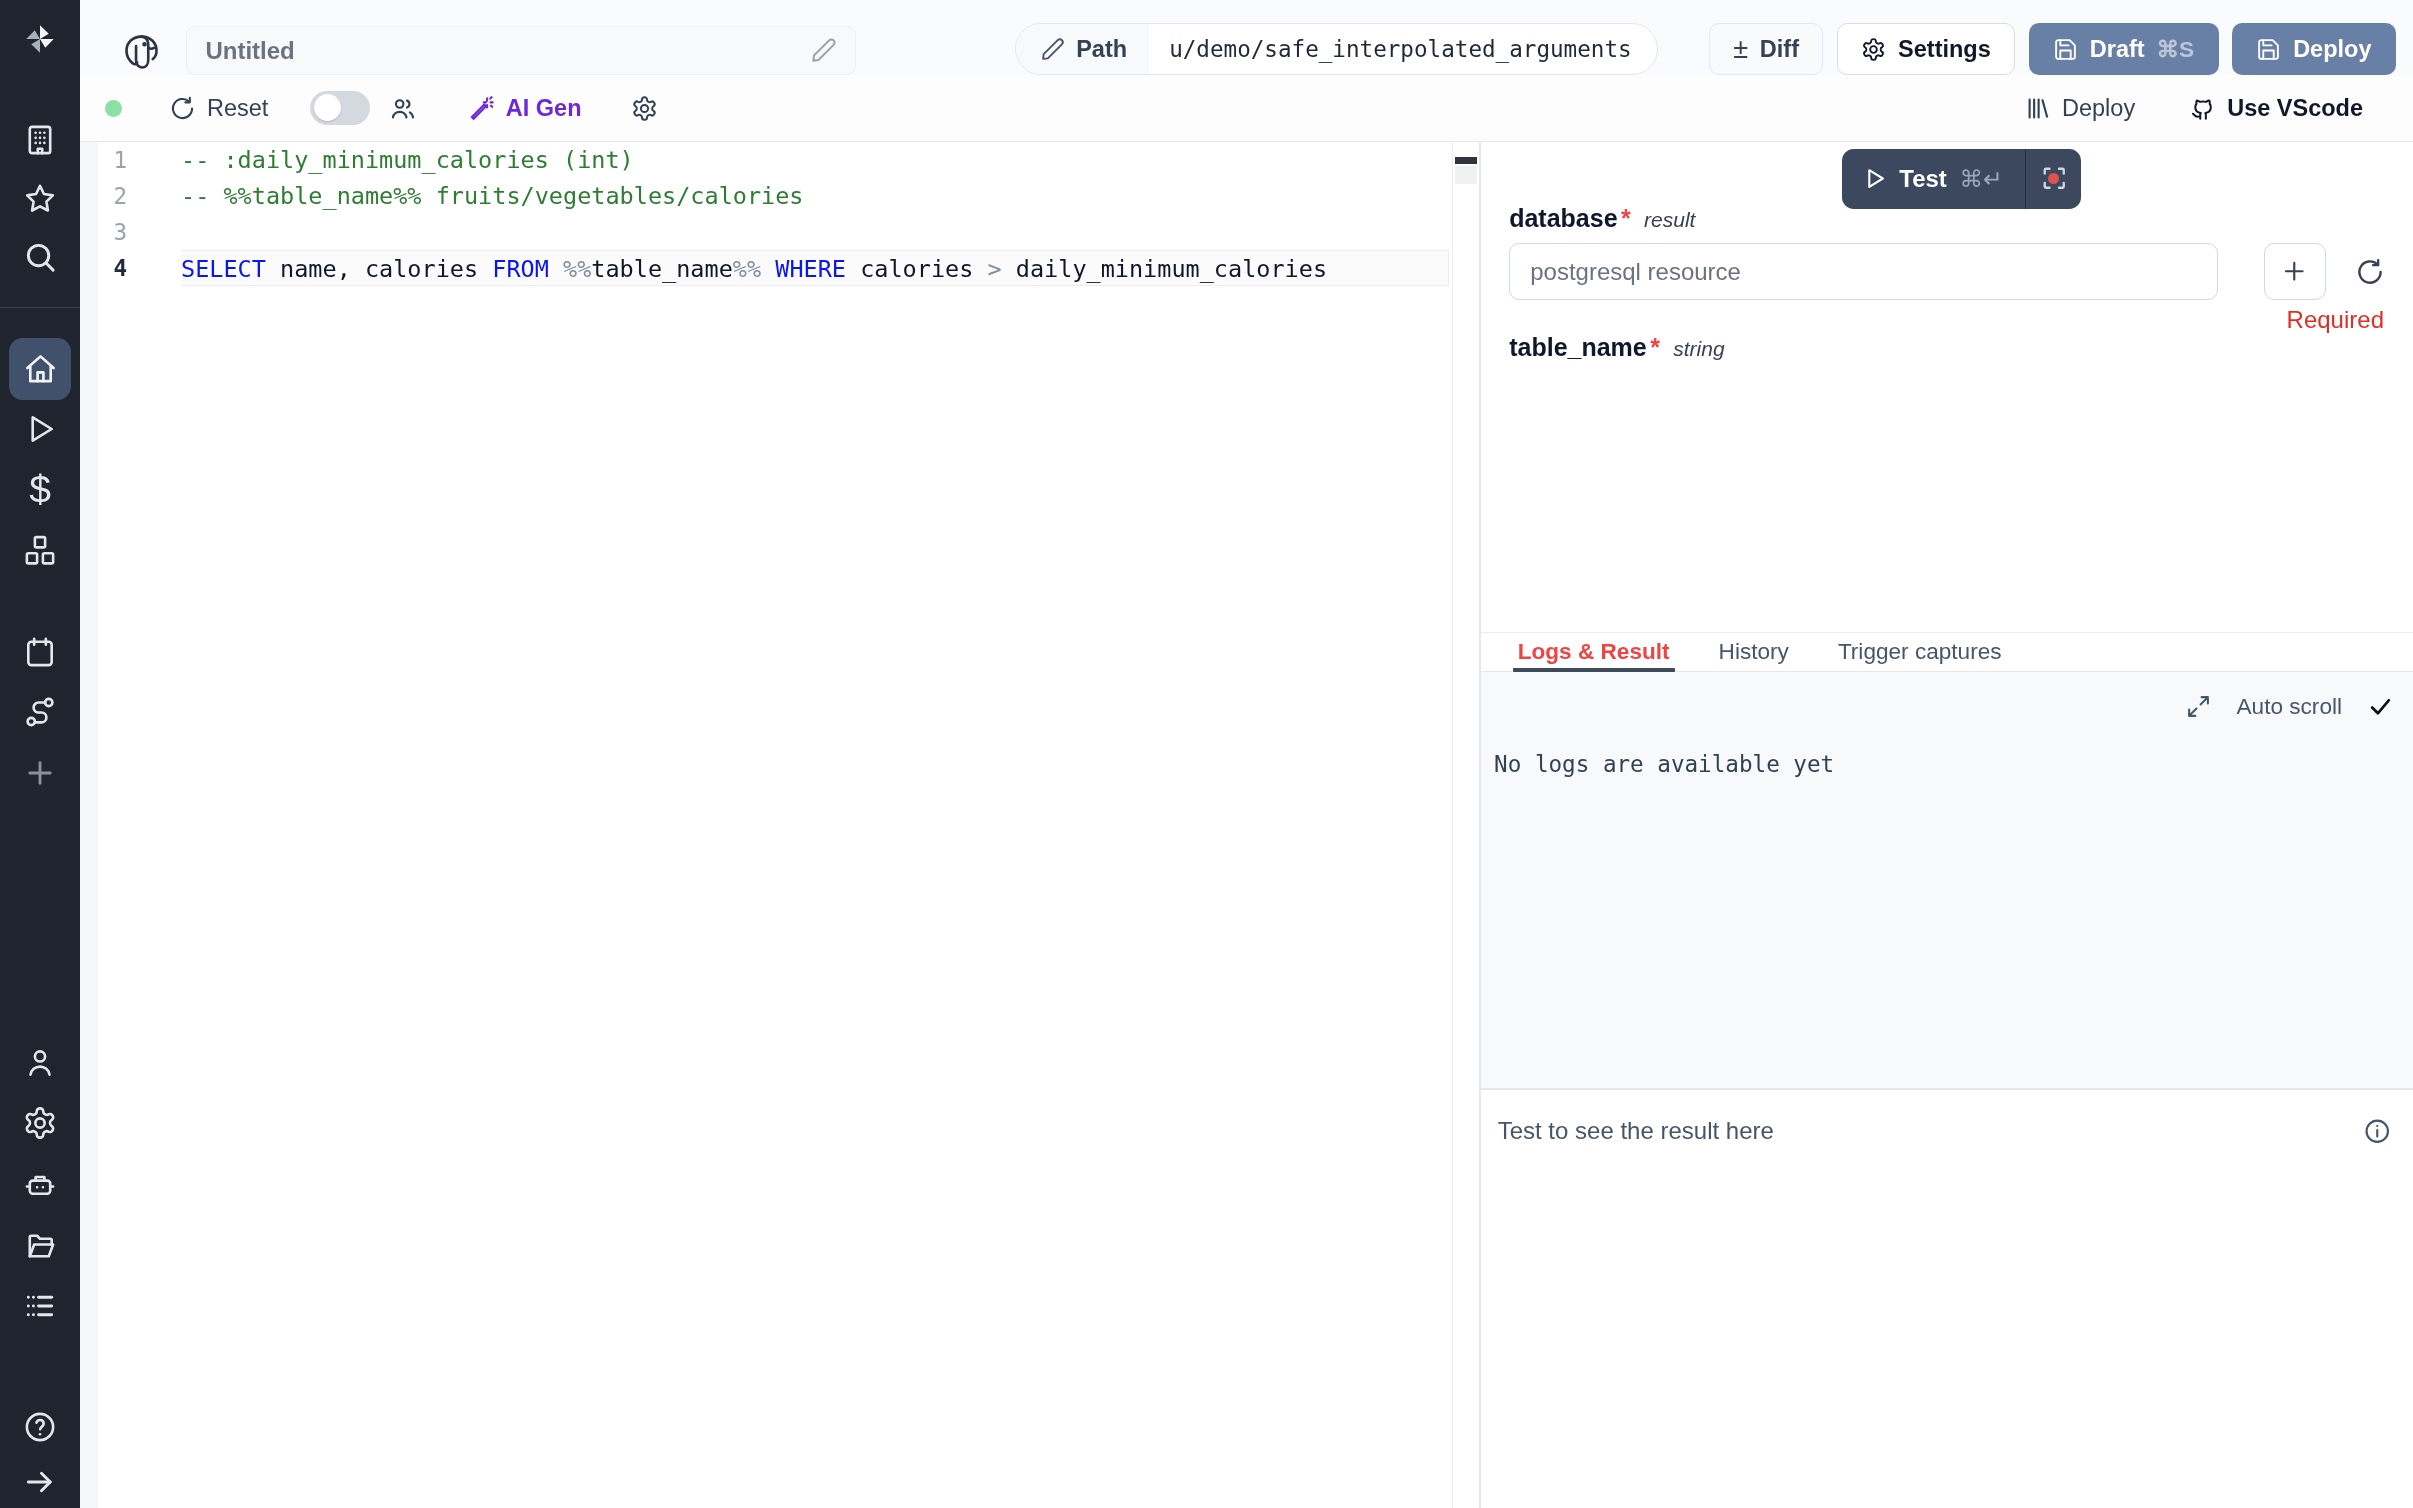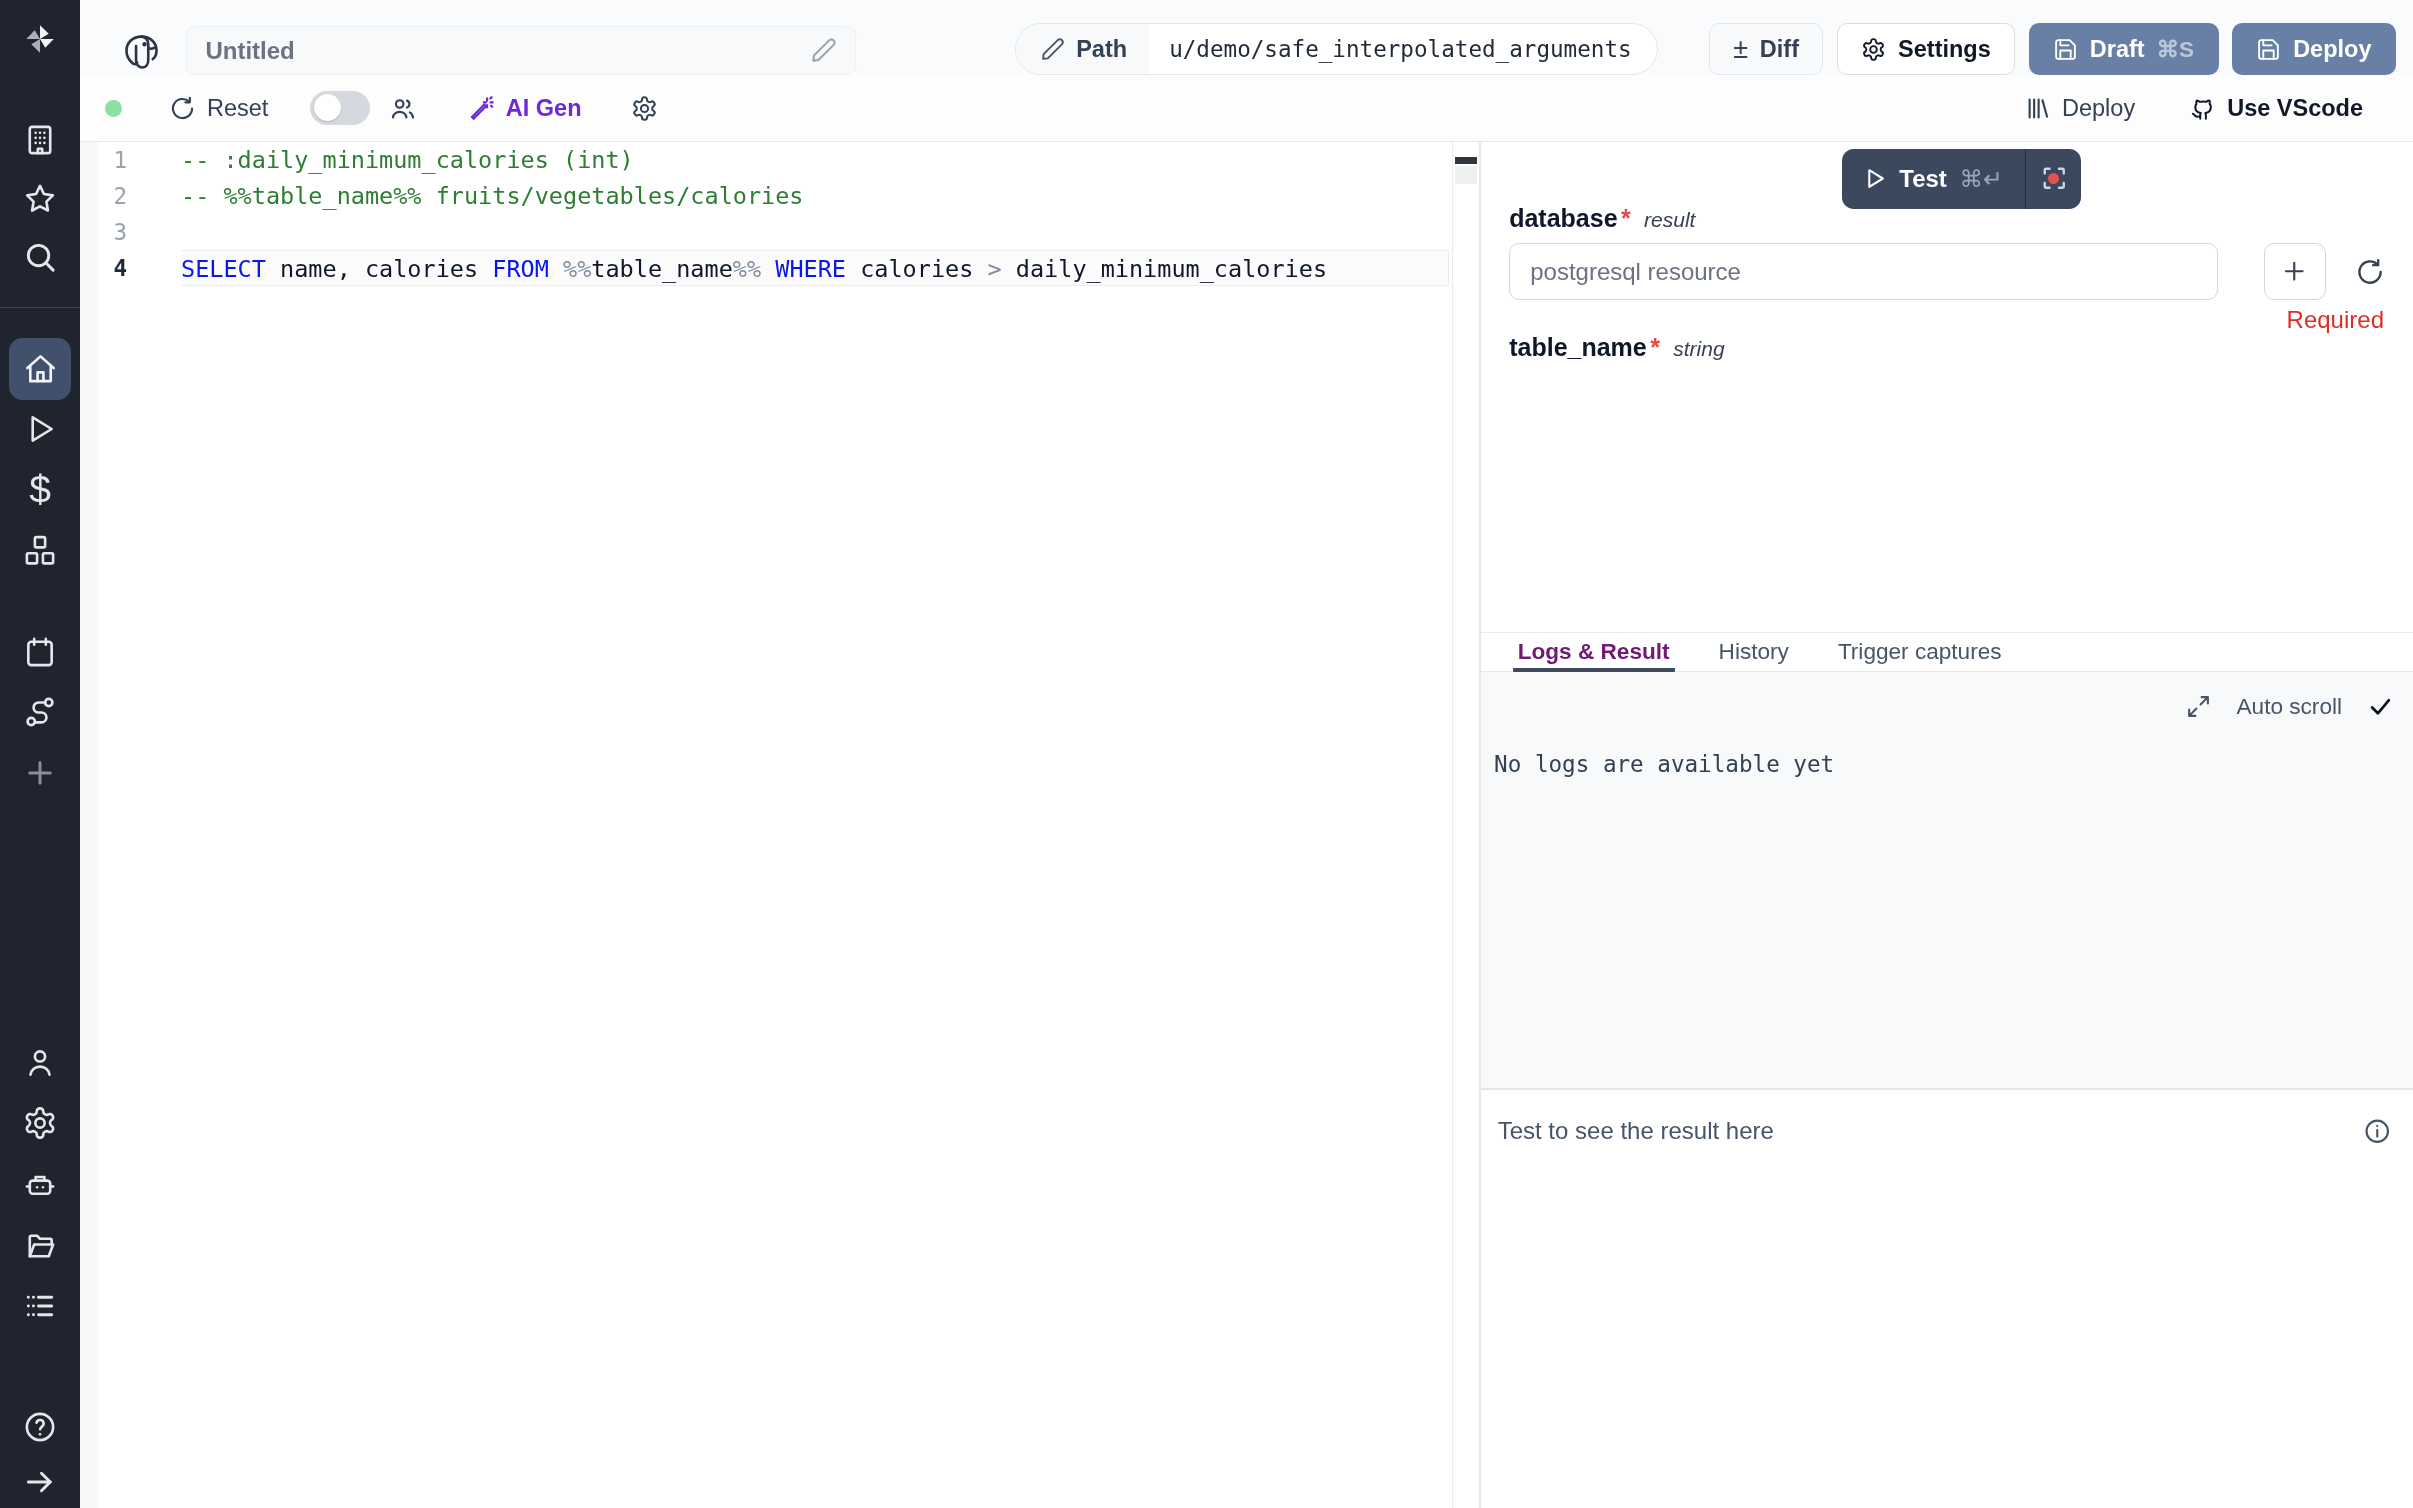--- a/index.html
+++ b/index.html
@@ -95,21 +95,21 @@
   .finput::placeholder { color:#6b7280; }
   .plusbtn { position:absolute; width:62px; height:57px; border:0.8px solid #d3d8de; border-radius:10px; background:#fff; display:flex; align-items:center; justify-content:center; color:#374151; cursor:pointer; }
   .plusbtn svg { width:28.5px; height:28.5px; }
   .refreshbtn { position:absolute; width:42px; height:57px; display:flex; align-items:center; justify-content:center; color:#374151; cursor:pointer; }
   .refreshbtn svg { width:30px; height:30px; }
   .requiredtxt { position:absolute; right:29px; top:164px; color:#dc2f26; font-size:24px; }
 
   
   .tabs { height:40px; flex:none; border-top:0.8px solid #ececee; border-bottom:0.8px solid #e5e7eb; display:flex; align-items:stretch; gap:49px; padding-left:37px; }
   .tab { display:flex; align-items:center; font-size:22.6px; color:#475569; position:relative; cursor:pointer; }
-  .tab.active { color:#701a75; font-weight:600; }
+  .tab.active { color:#ef4444; font-weight:600; }
   .tab.active::after { content:""; position:absolute; left:-5px; right:-5px; bottom:-0.8px; height:4.2px; background:#3f4a5a; border-radius:0.8px; }
 
   
   .logs { height:416px; flex:none; background:#f7f9fa; position:relative; }
   .autoscroll { position:absolute; top:22px; right:20px; display:flex; align-items:flex-start; gap:26px; color:#475569; font-size:22.6px; }
   .autoscroll svg { width:25px; height:25px; }
   .autoscroll .chk { color:#0b0f14; }
   .autoscroll .chk svg { width:25px; height:25px; }
   .nologs { position:absolute; top:79px; left:13.4px; font-family:"DejaVu Sans Mono",monospace; font-size:22.6px; color:#334155; }
 

